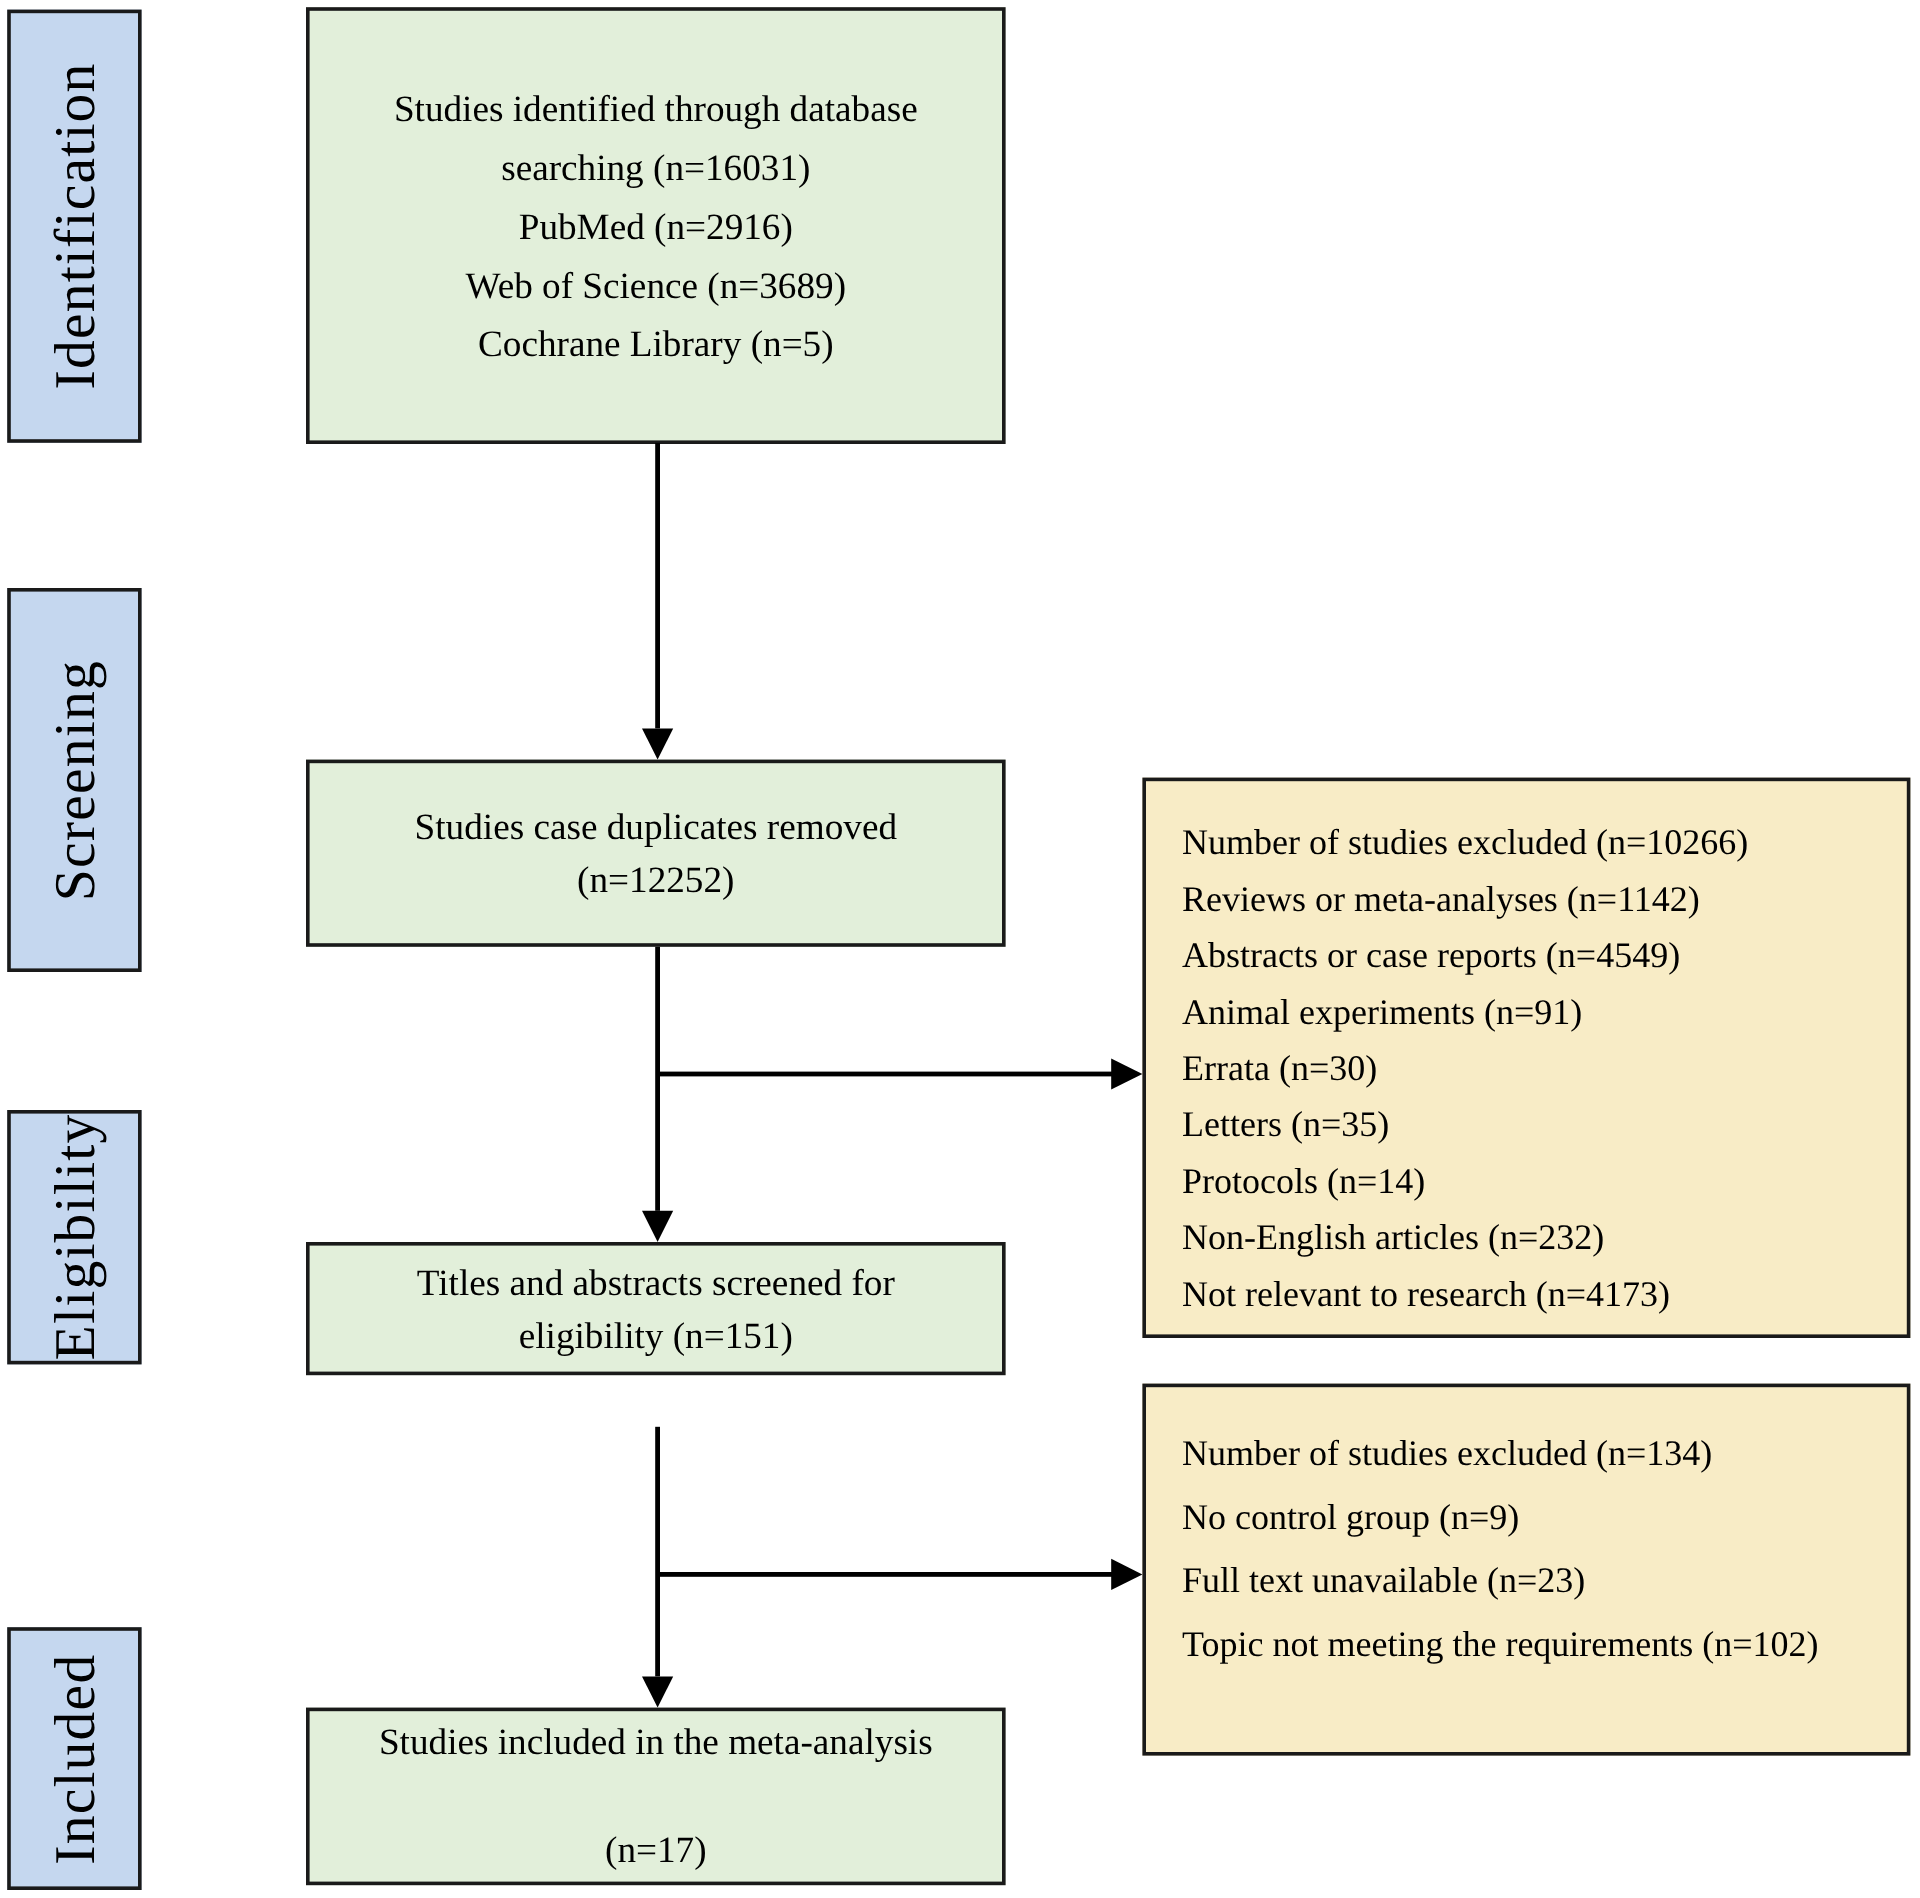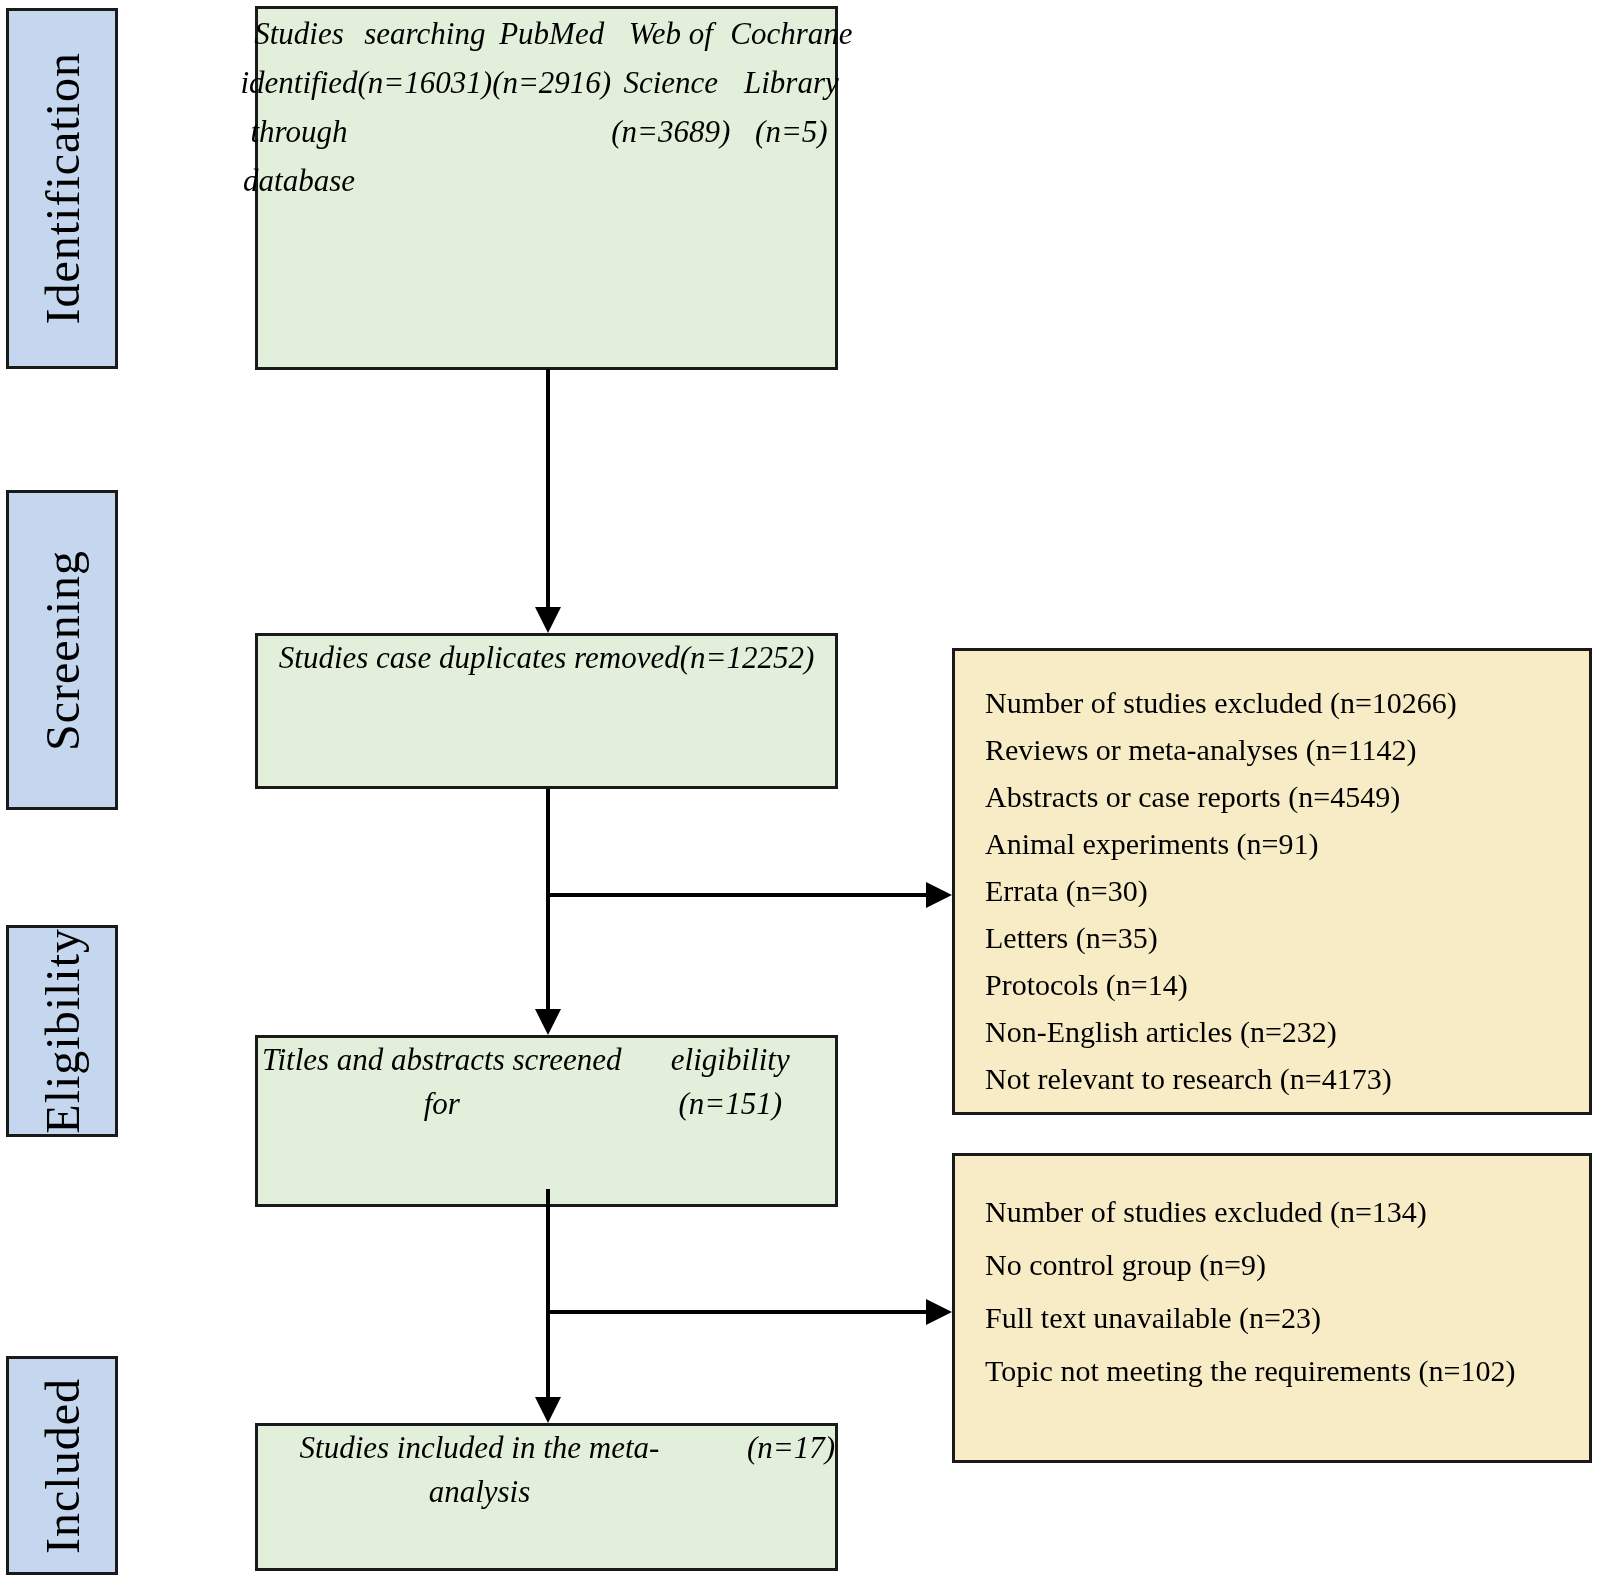--- a/index.html
+++ b/index.html
@@ -36,26 +36,25 @@
     writing-mode: vertical-rl;
     transform: rotate(180deg);
     font-size: 48px;
     letter-spacing: 1px;
     white-space: nowrap;
   }
   
   .flow-box {
     background: var(--process-fill);
     display: flex;
-    flex-direction: row;
-    align-items: flex-start;
+    flex-direction: column;
+    align-items: center;
     justify-content: center;
     text-align: center;
     font-size: 31px;
-    font-style: italic;
   }
   .flow-box .line { line-height: 44px; }
   .flow-box.tall .line { line-height: 49px; }
   
   .exclusion-box {
     background: var(--exclusion-fill);
     font-size: 30px;
     text-align: left;
   }
   .exclusion-box.first { padding: 28px 28px 16px 30px; }
@@ -88,21 +87,21 @@
     border-left: 26px solid var(--arrow);
   }
   
   #stage-identification { left: 6px;  top: 8px;    width: 112px; height: 361px; }
   #stage-screening      { left: 6px;  top: 490px;  width: 112px; height: 320px; }
   #stage-eligibility    { left: 6px;  top: 925px;  width: 112px; height: 212px; }
   #stage-included       { left: 6px;  top: 1356px; width: 112px; height: 219px; }
 
   #box-identified  { left: 255px; top: 6px;    width: 583px; height: 364px; }
   #box-duplicates  { left: 255px; top: 633px;  width: 583px; height: 156px; }
-  #box-screened    { left: 255px; top: 1035px; width: 583px; height: 172px; }
+  #box-screened    { left: 255px; top: 1035px; width: 583px; height: 111px; }
   #box-included    { left: 255px; top: 1423px; width: 583px; height: 148px; gap: 46px; }
 
   #box-excluded-screening   { left: 952px; top: 648px;  width: 640px; height: 467px; }
   #box-excluded-eligibility { left: 952px; top: 1153px; width: 640px; height: 310px; }
 
   #connector-v1 { left: 546px; top: 369px;  height: 238px; }
   #arrow-v1     { left: 535px; top: 607px; }
   #connector-v2 { left: 546px; top: 789px;  height: 220px; }
   #arrow-v2     { left: 535px; top: 1009px; }
   #connector-h1 { left: 548px; top: 893px;  width: 380px; }

